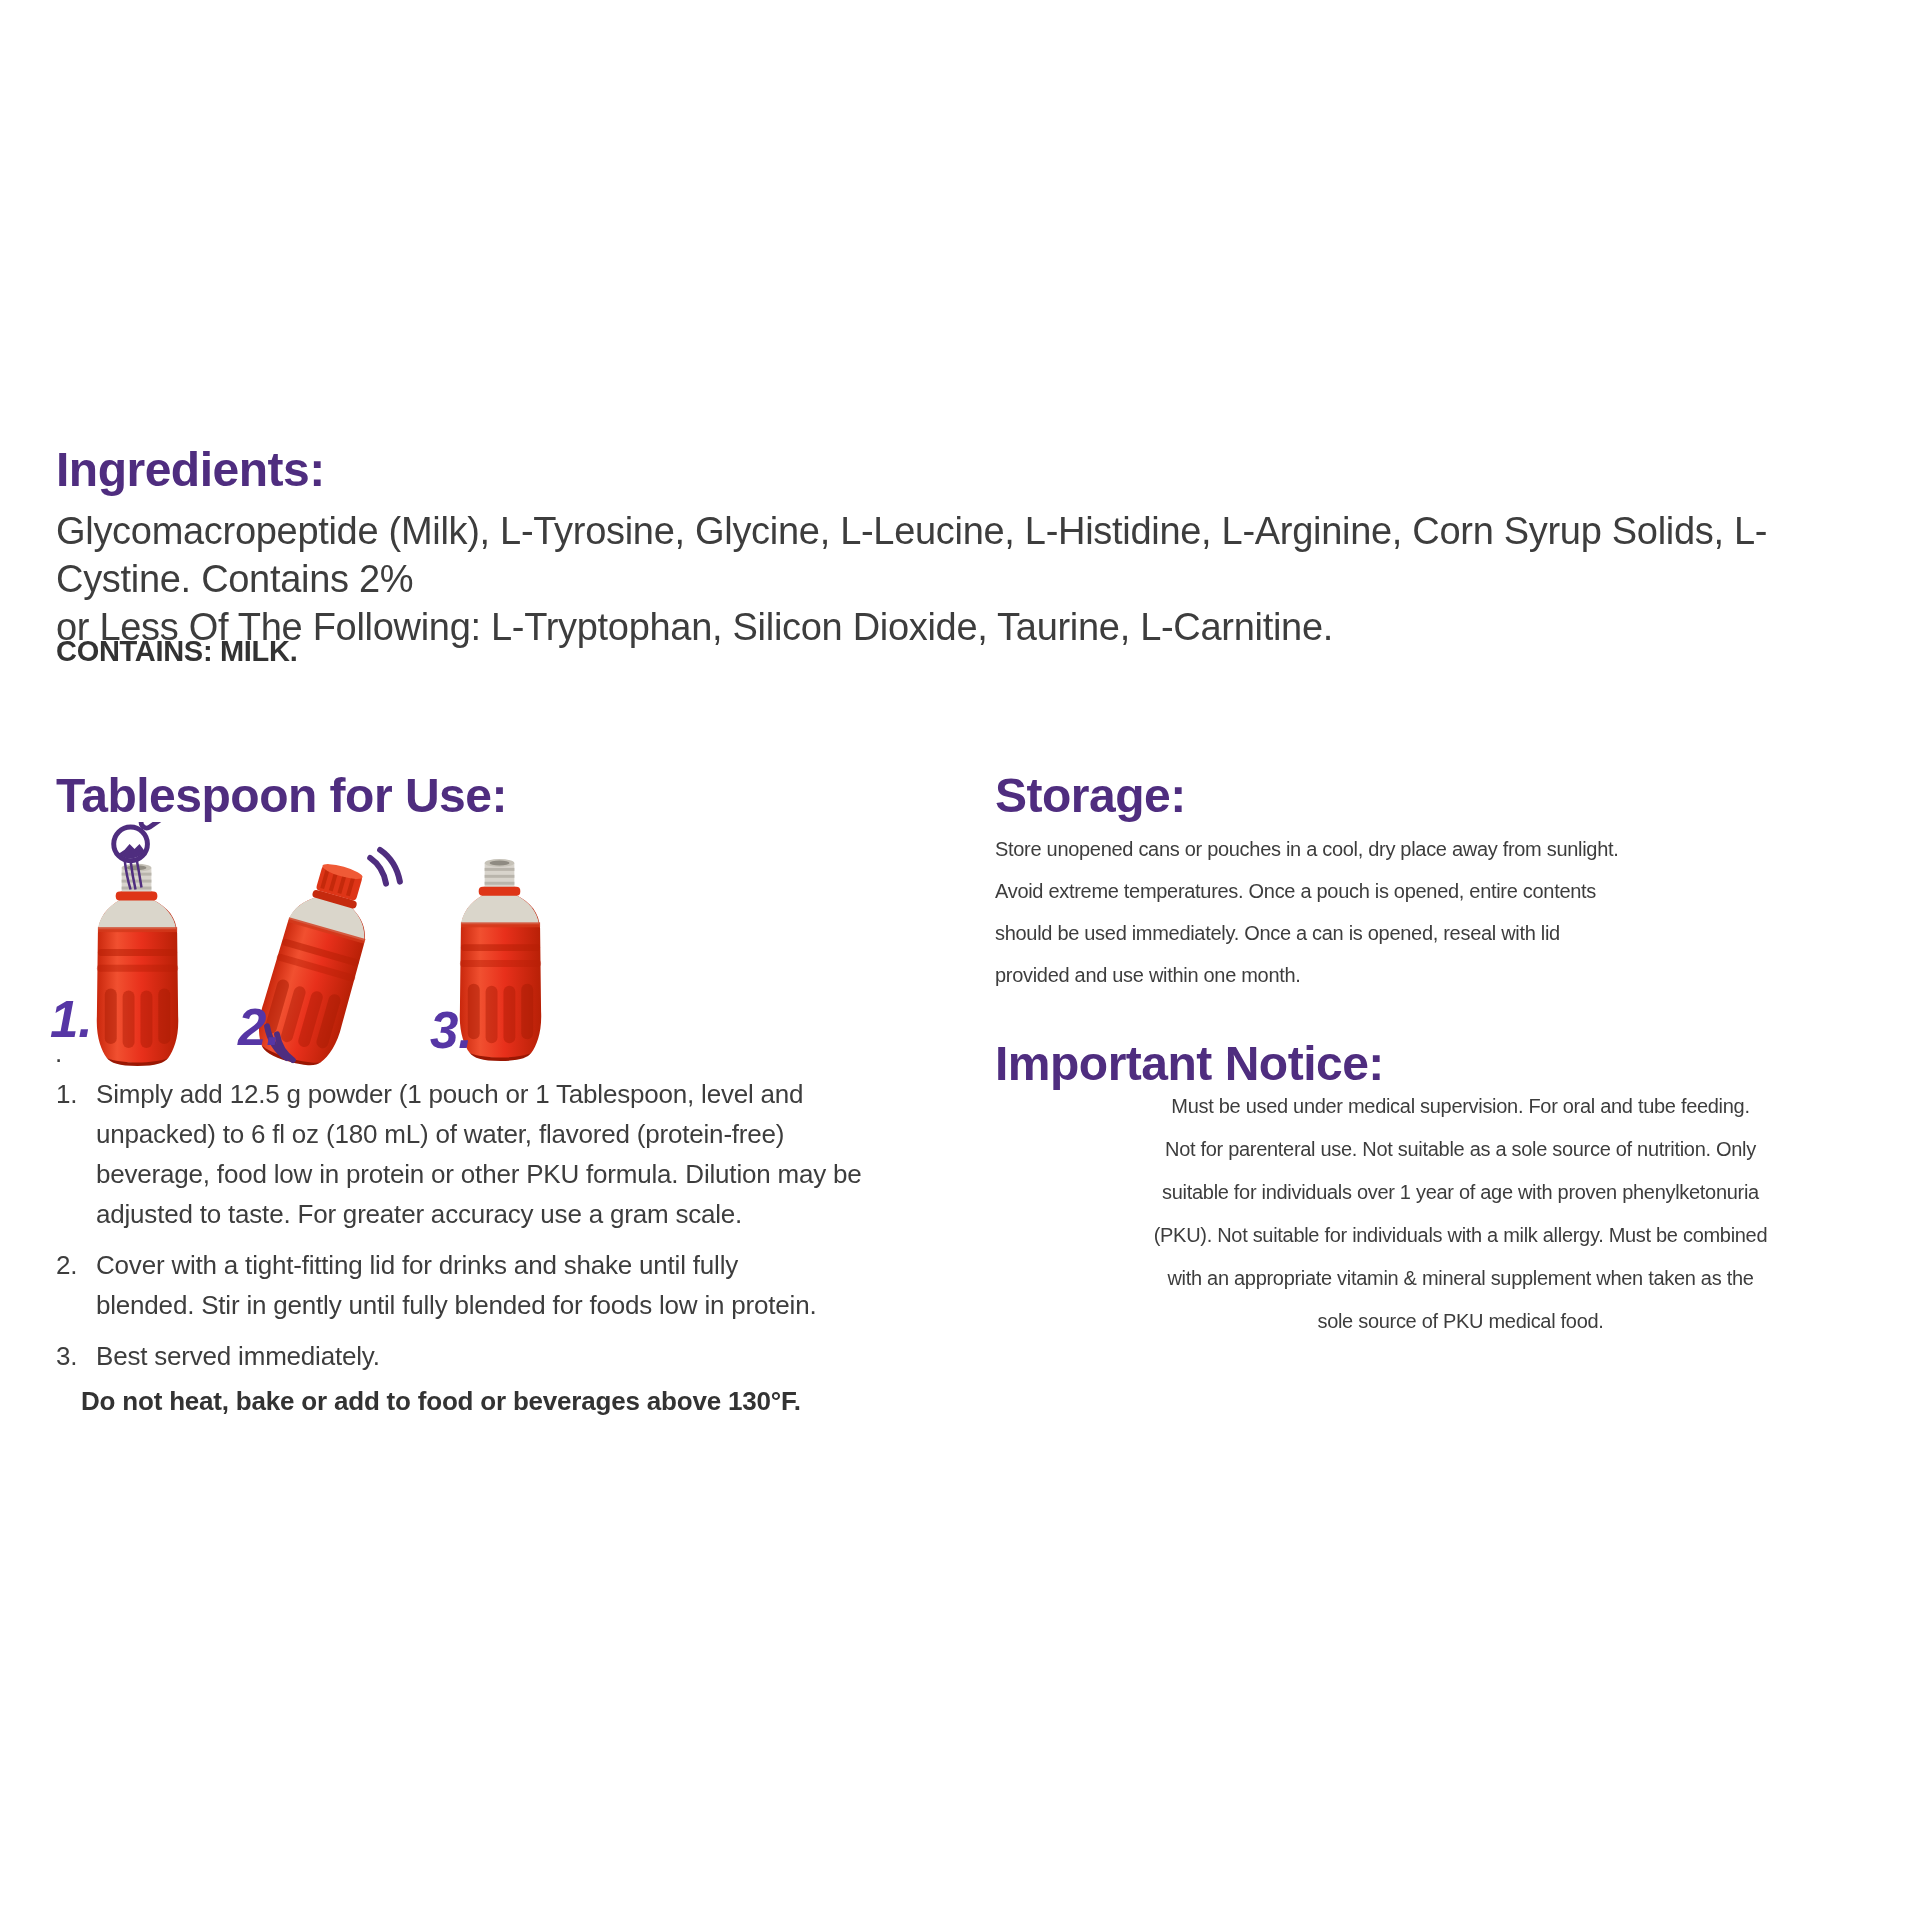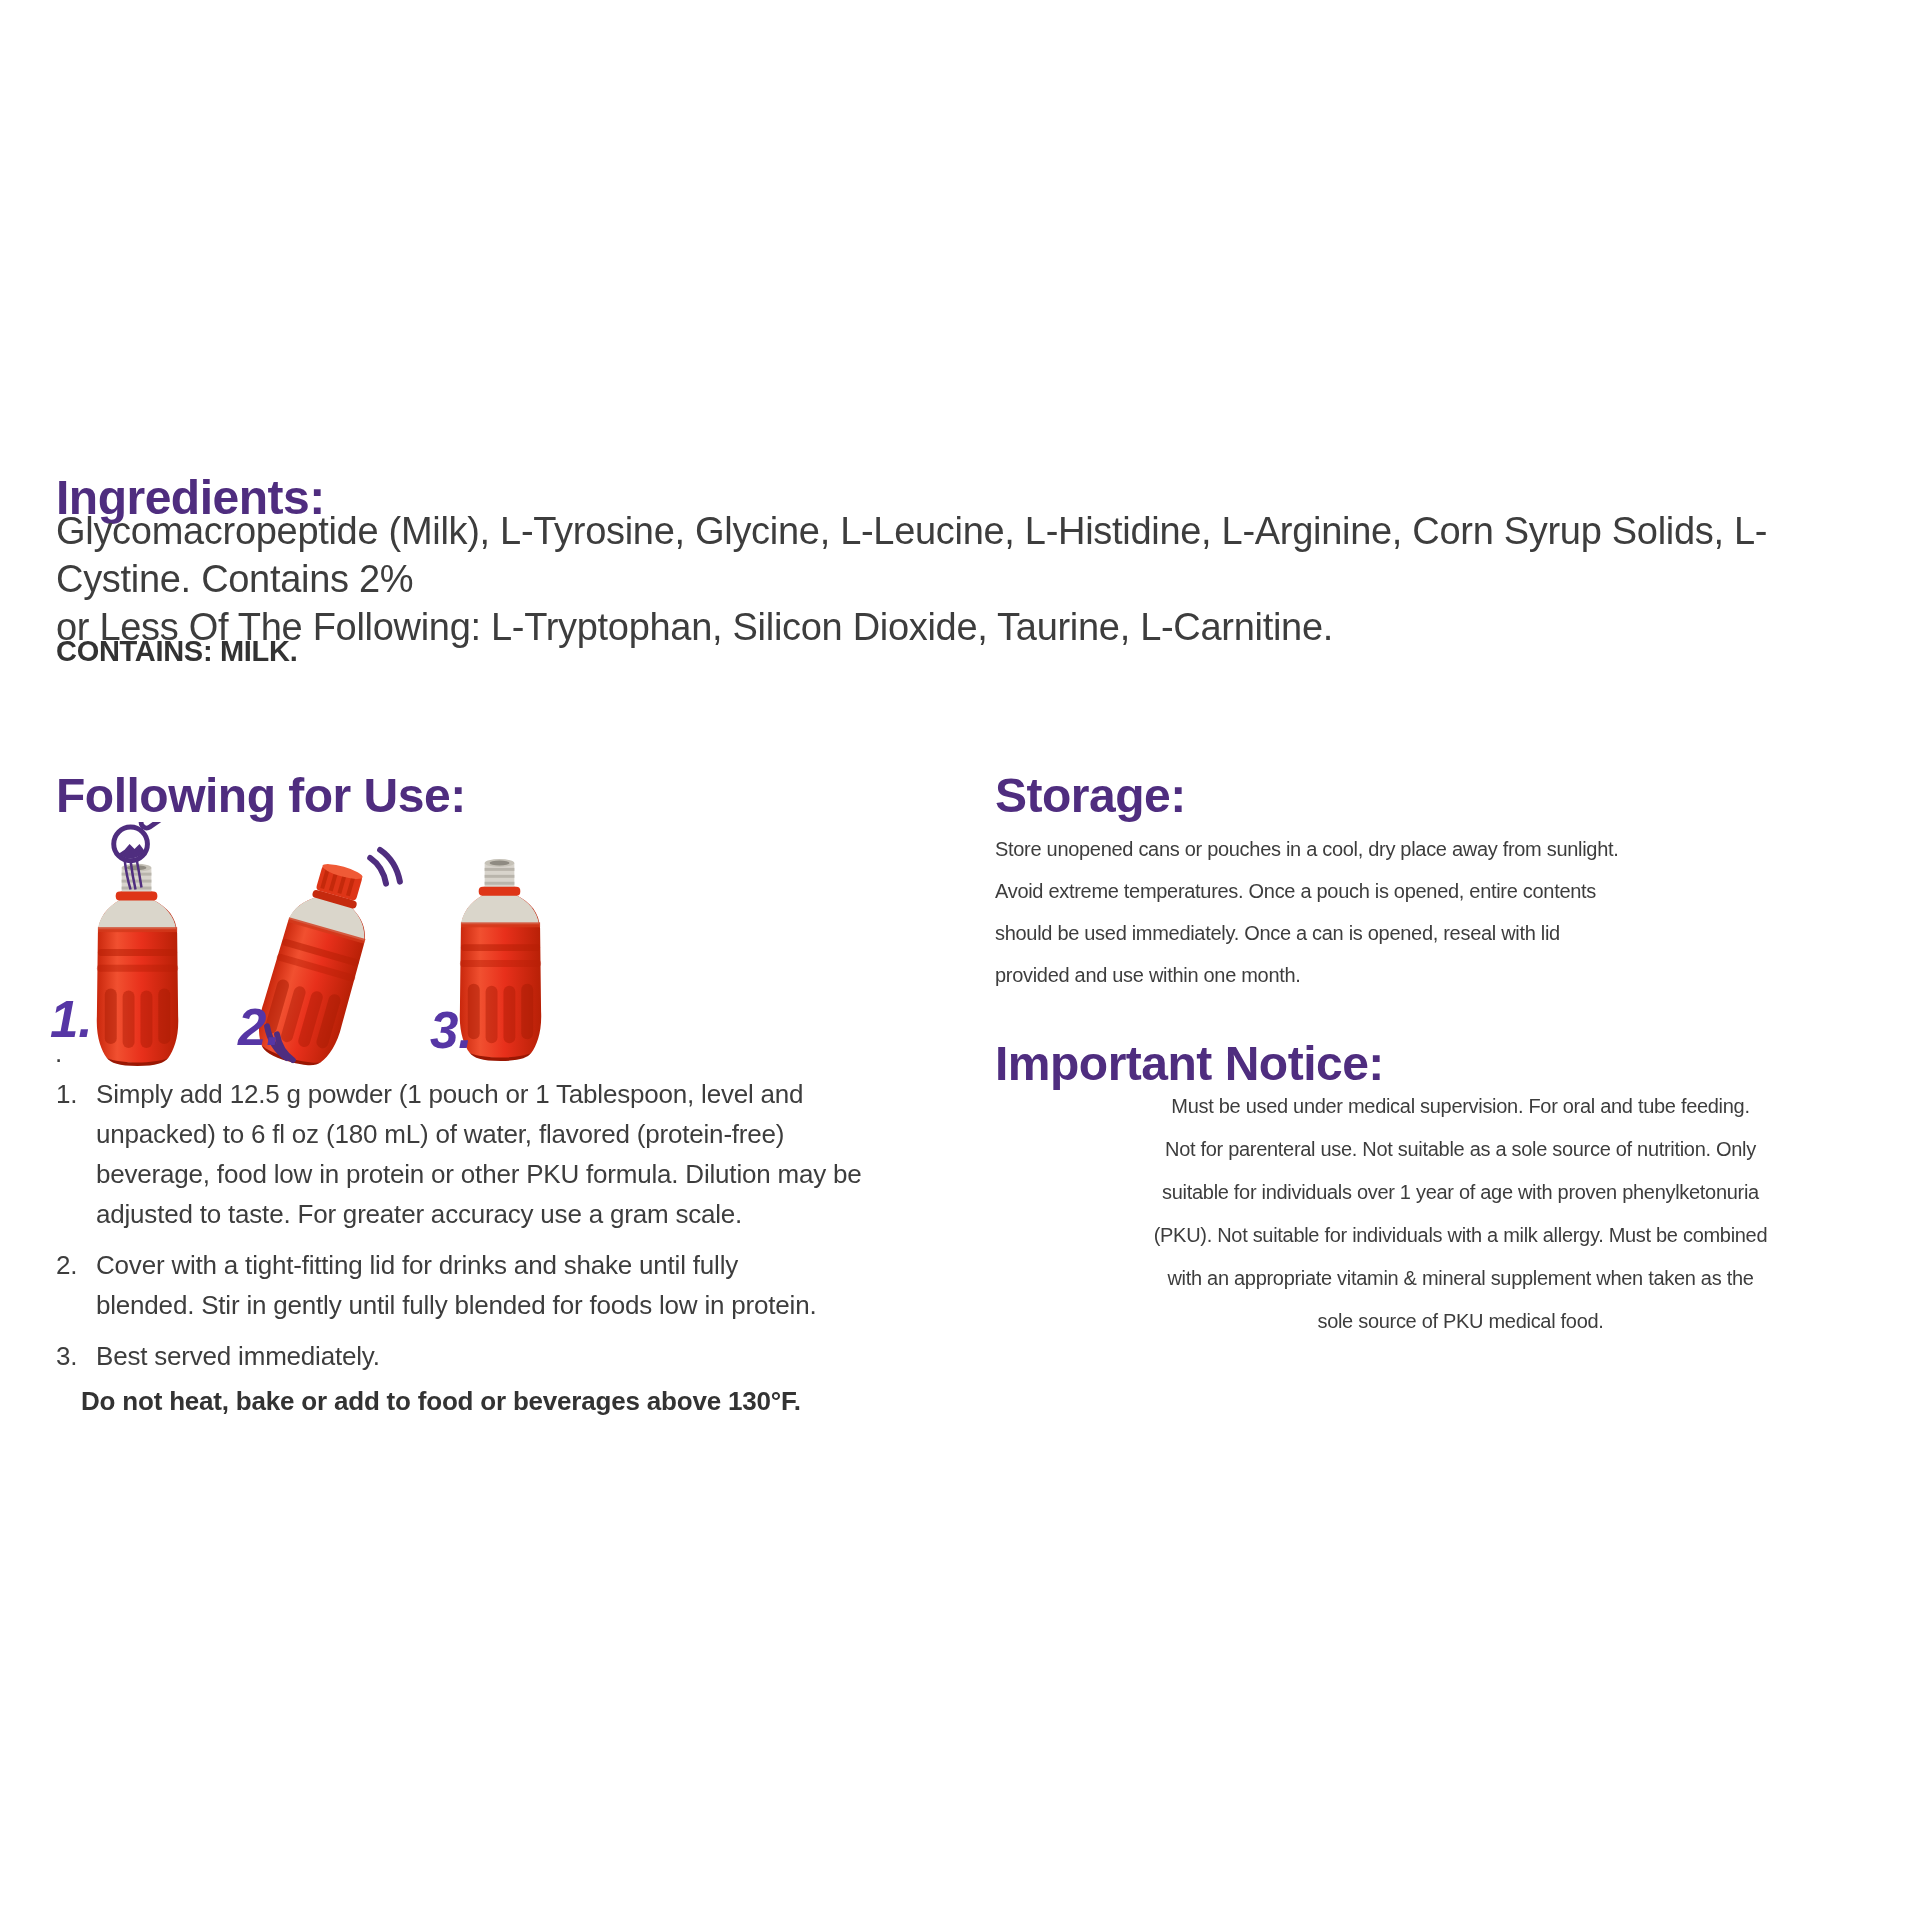--- a/index.html
+++ b/index.html
@@ -23,31 +23,31 @@
     font-size:51px;font-weight:700;font-style:italic;line-height:1;
     white-space:nowrap;
   }
   .arc{fill:none;stroke-linecap:round;}
 </style>
 </head>
 <body>
 
 <div id="page">
 
-  <div class="abs" style="left:56px;top:444px;margin-top:28px;">
+  <div class="abs" style="left:56px;top:444px;">
     <div class="heading" style="color:#4F2D7F;">Ingredients:</div>
   </div>
 
   <div class="abs body-lg" style="left:56px;top:507px;width:1841px;">Glycomacropeptide (Milk), L-Tyrosine, Glycine, L-Leucine, L-Histidine, L-Arginine, Corn Syrup Solids, L-Cystine. Contains 2%
 or Less Of The Following: L-Tryptophan, Silicon Dioxide, Taurine, L-Carnitine.</div>
 
   <div class="abs body-md bold" style="left:56px;top:628px;">CONTAINS: MILK.</div>
 
 
-  <div class="abs heading" style="left:56px;top:770px;color:#4F2D7F;">Following for Use:</div>
+  <div class="abs heading" style="left:56px;top:770px;color:#4F2D7F;">Tablespoon for Use:</div>
 
   <div class="abs" style="left:85px;top:822px;">
     <svg width="109" height="246" viewBox="0 0 110 248">
       <defs>
         <linearGradient id="red1" x1="0" y1="0" x2="1" y2="0">
           <stop offset="0" stop-color="#C9270C"></stop>
             <stop offset="0.25" stop-color="#F15030"></stop>
           <stop offset="0.55" stop-color="#E8301B"></stop>
             <stop offset="1" stop-color="#B72006"></stop>
         </linearGradient>

